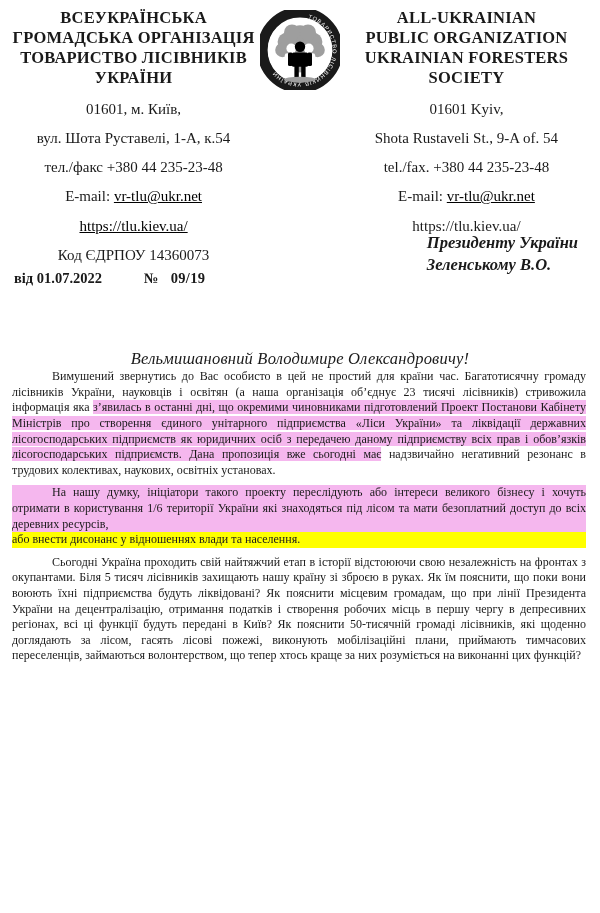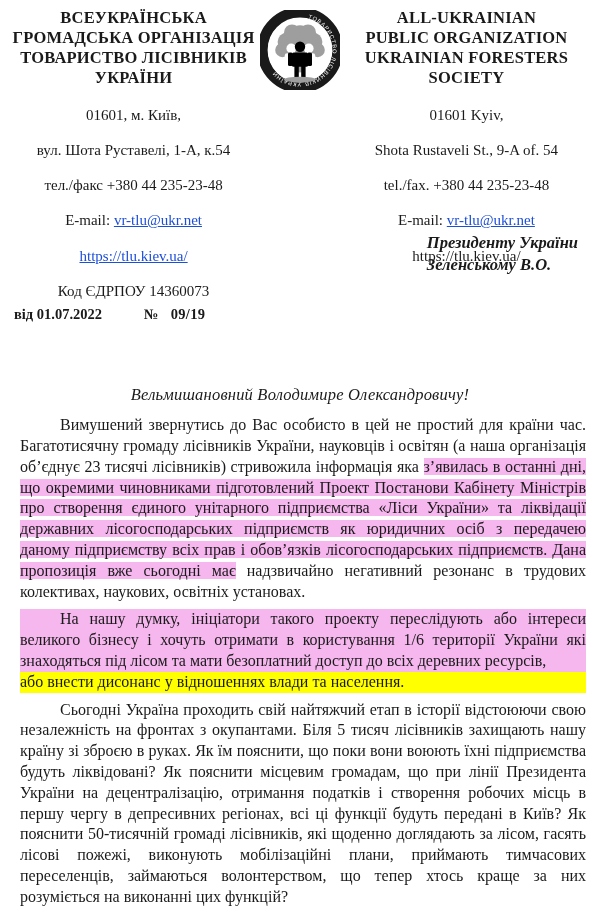--- a/index.html
+++ b/index.html
@@ -41,25 +41,25 @@
     font-weight: bold;
     font-size: 16.5px;
     letter-spacing: 0.2px;
   }
   .lh-org div { white-space: nowrap; }
 
   .lh-addr {
     font-size: 15px;
     margin-top: 2px;
   }
-  .lh-addr div { margin-top: 17px; }
+  .lh-addr div { margin-top: 11px; }
 
   .lnk {
     text-decoration: underline;
-    color: #1d4ed8;
+    color: #000000;
   }
   .nolnk { text-decoration: none; color:#1a1a1a; }
 
   
   .logo-wrap {
     width: 84px;
     display: flex;
     justify-content: center;
     padding-top: 2px;
   }
@@ -92,24 +92,23 @@
     text-align: center;
     font-weight: normal;
     font-style: italic;
     font-size: 16.5px;
     margin-top: 62px;
     letter-spacing: 0.2px;
   }
 
   
   .body {
-    margin-top: 10px;
-    padding: 0 14px 0 20px;
+    padding: 0 14px 0 12px;
     box-sizing: border-box;
-    font-size: 16px;
+    font-size: 12px;
     line-height: 1.30;
     text-align: justify;
   }
   .body p {
     margin: 0;
     text-indent: 40px;
   }
   .body p.noindent { text-indent: 0; }
 
   .hl-pink   { background: #f5b7ee; }

